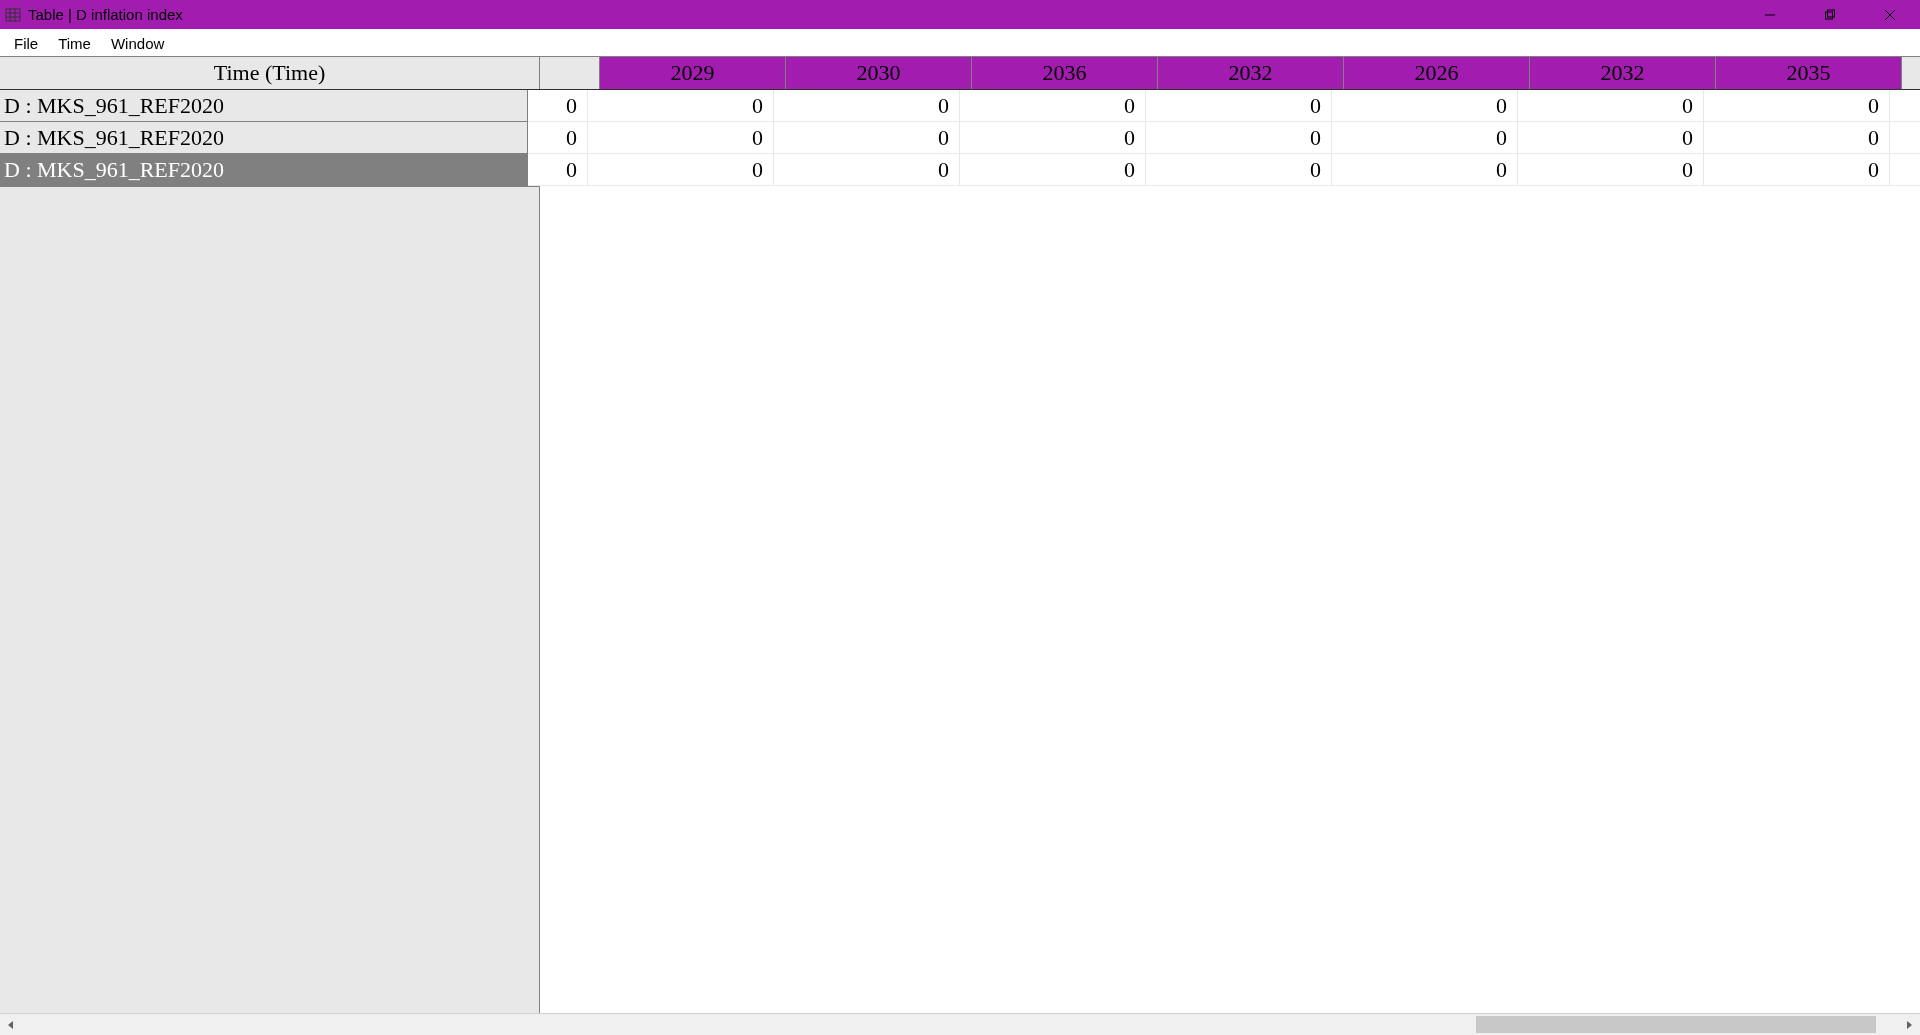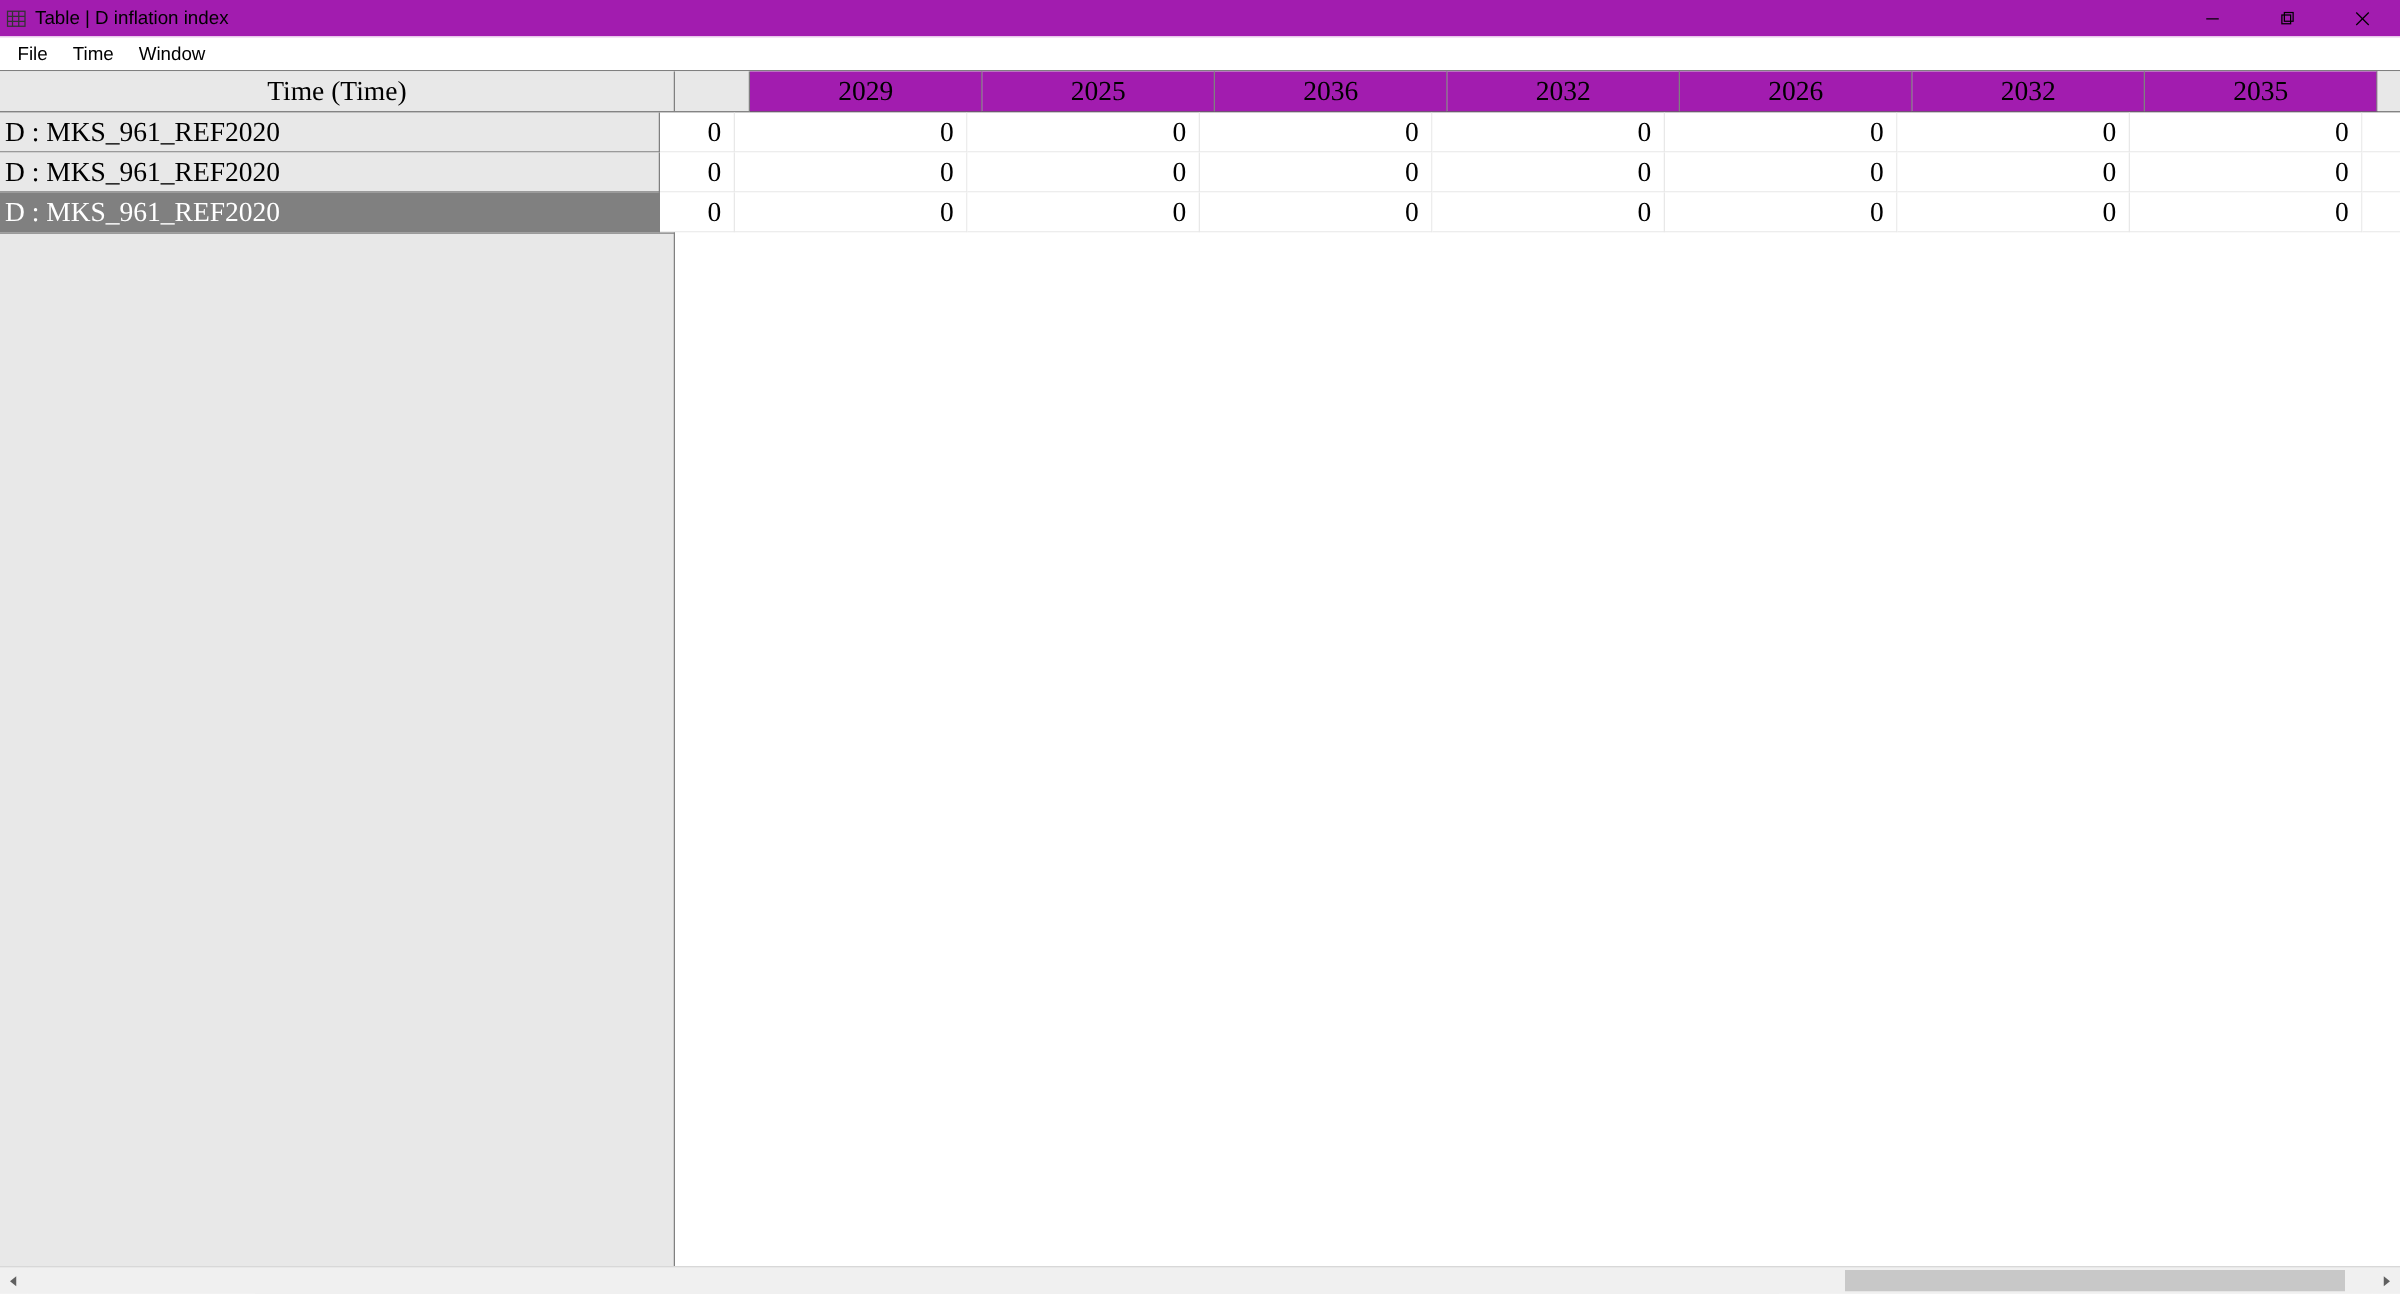--- a/index.html
+++ b/index.html
@@ -217,21 +217,21 @@
     <div class="menuitem">Time</div>
     <div class="menuitem">Window</div>
   </div>
 
   <div class="table-area">
 
     <div class="header-row">
       <div class="rowhdr-cell time-hdr">Time (Time)</div>
       <div class="blank-hdr"></div>
       <div class="hdr-cell">2029</div>
-      <div class="hdr-cell">2025</div>
+      <div class="hdr-cell">2030</div>
       <div class="hdr-cell">2036</div>
       <div class="hdr-cell">2032</div>
       <div class="hdr-cell">2026</div>
       <div class="hdr-cell">2032</div>
       <div class="hdr-cell">2035</div>
       <div class="tail-hdr"></div>
     </div>
 
     <div id="rows-container">
         <div class="data-row">

